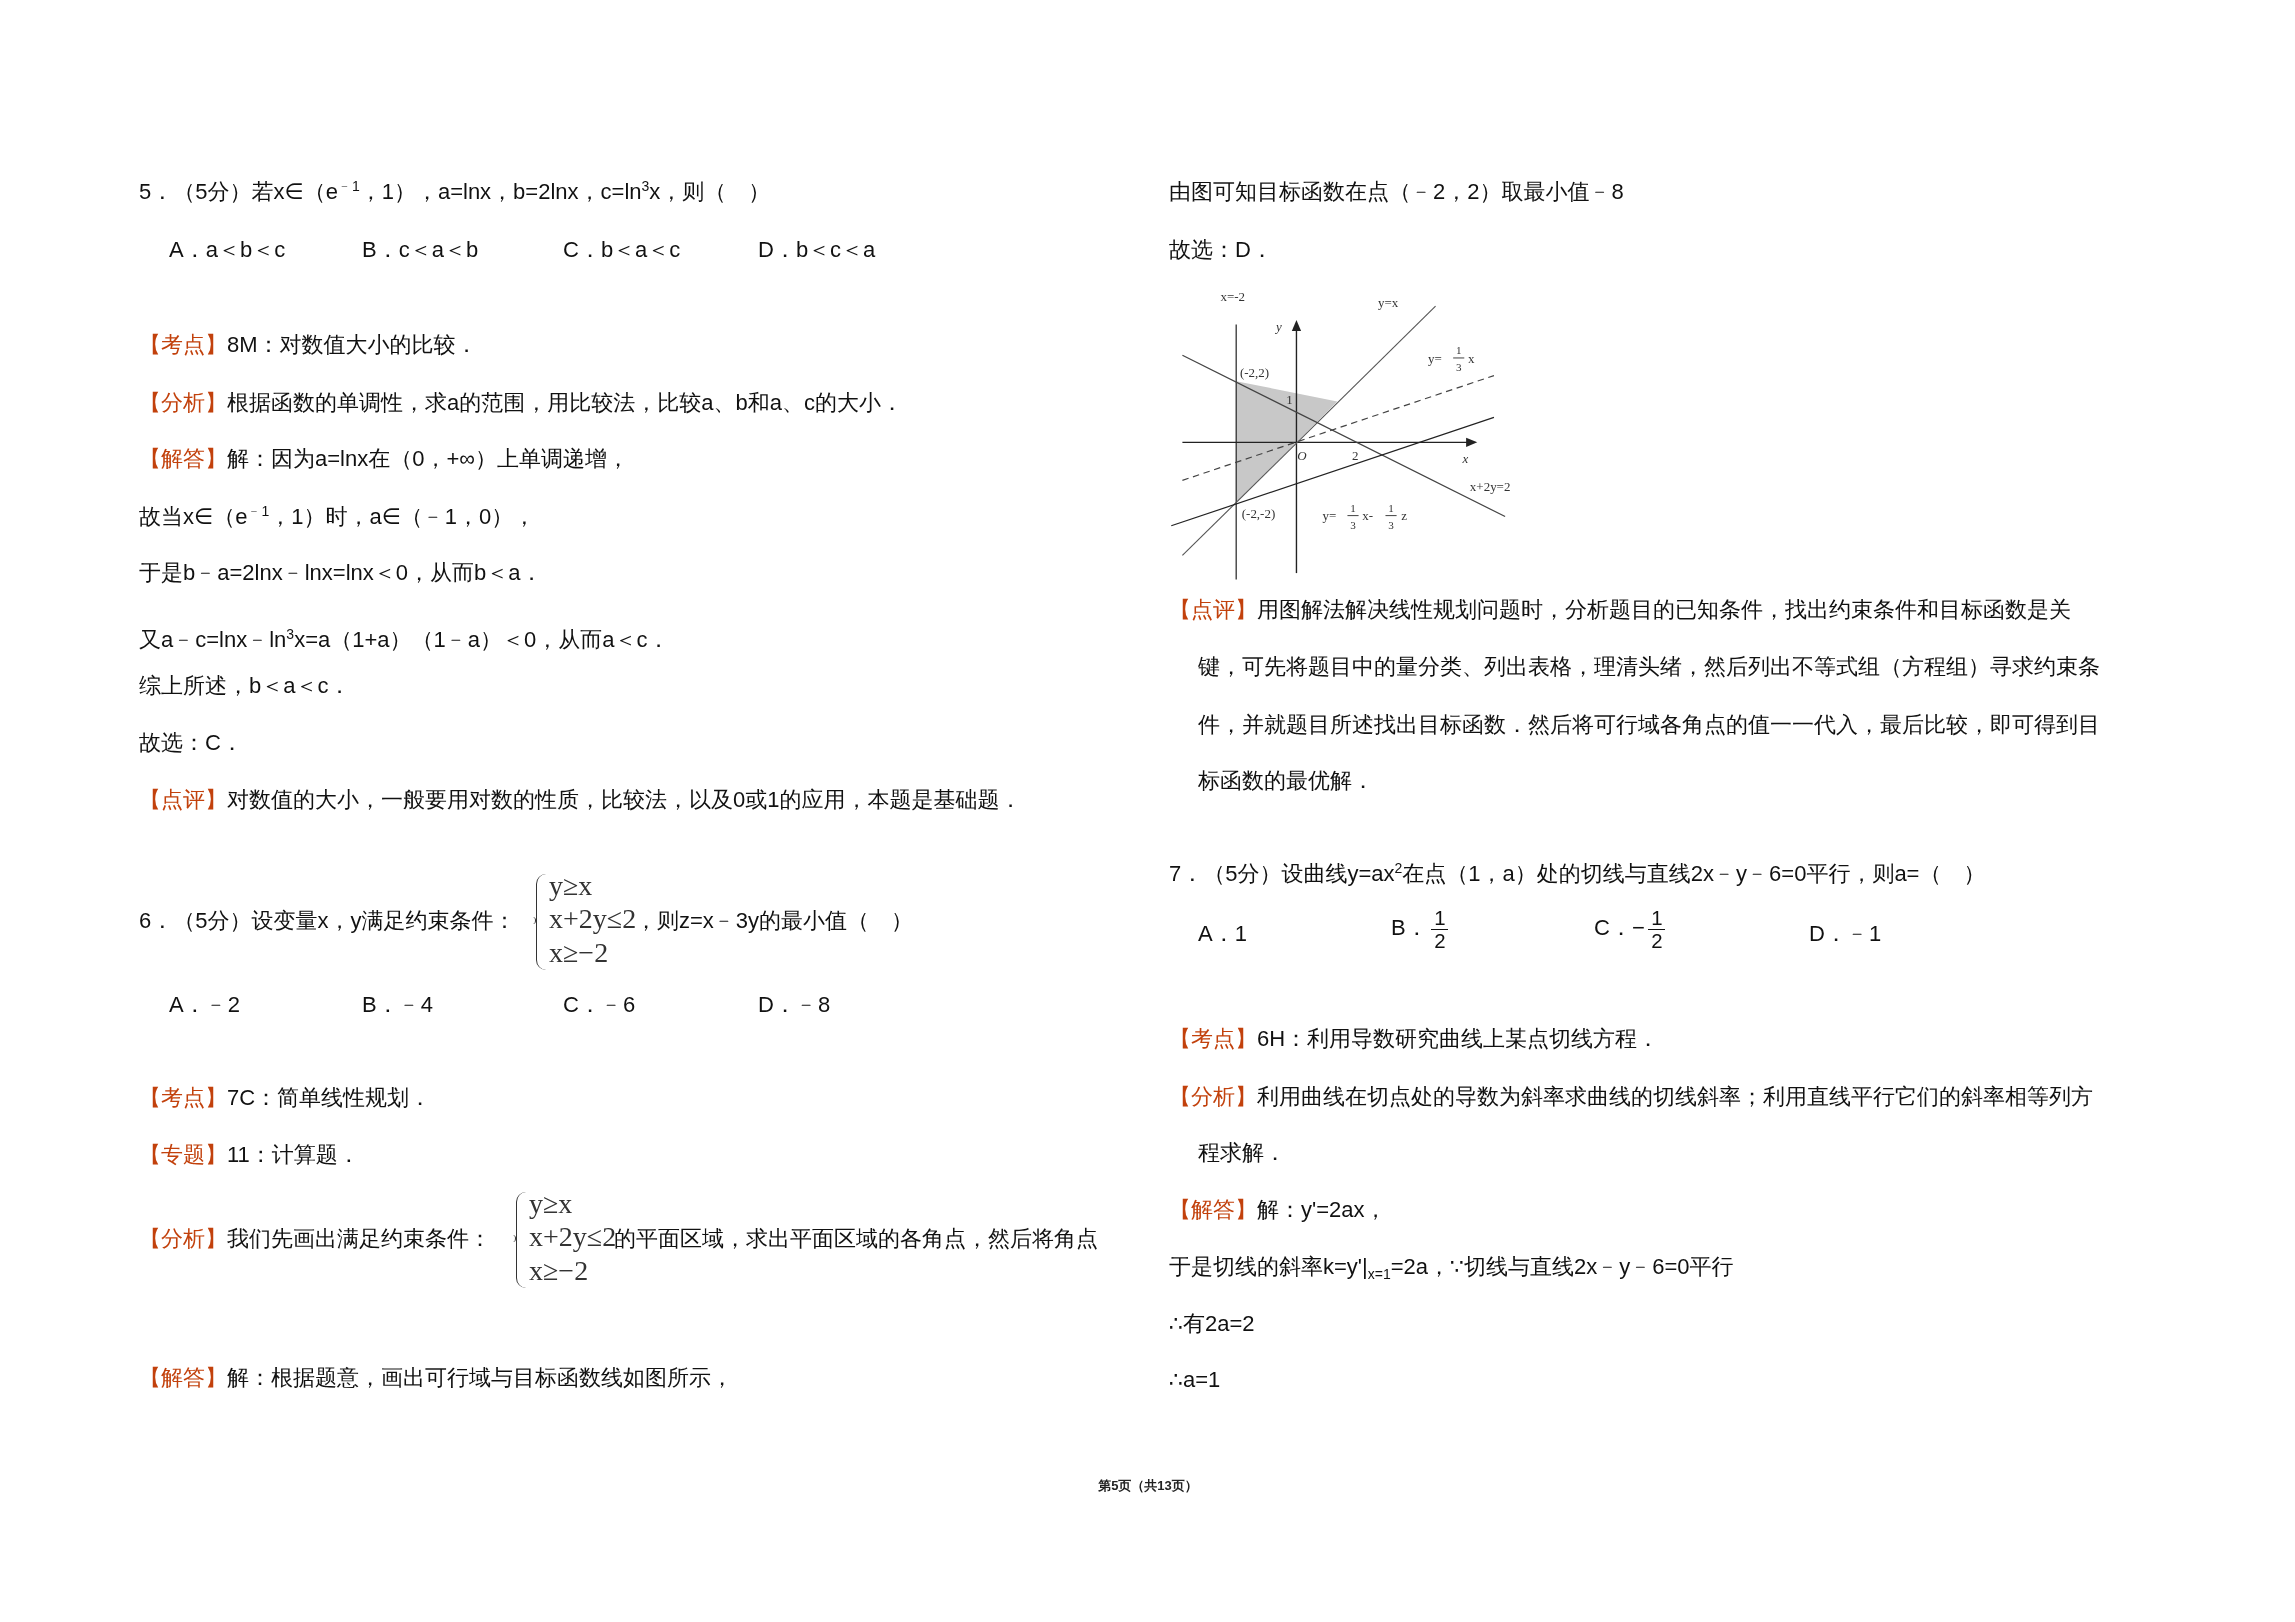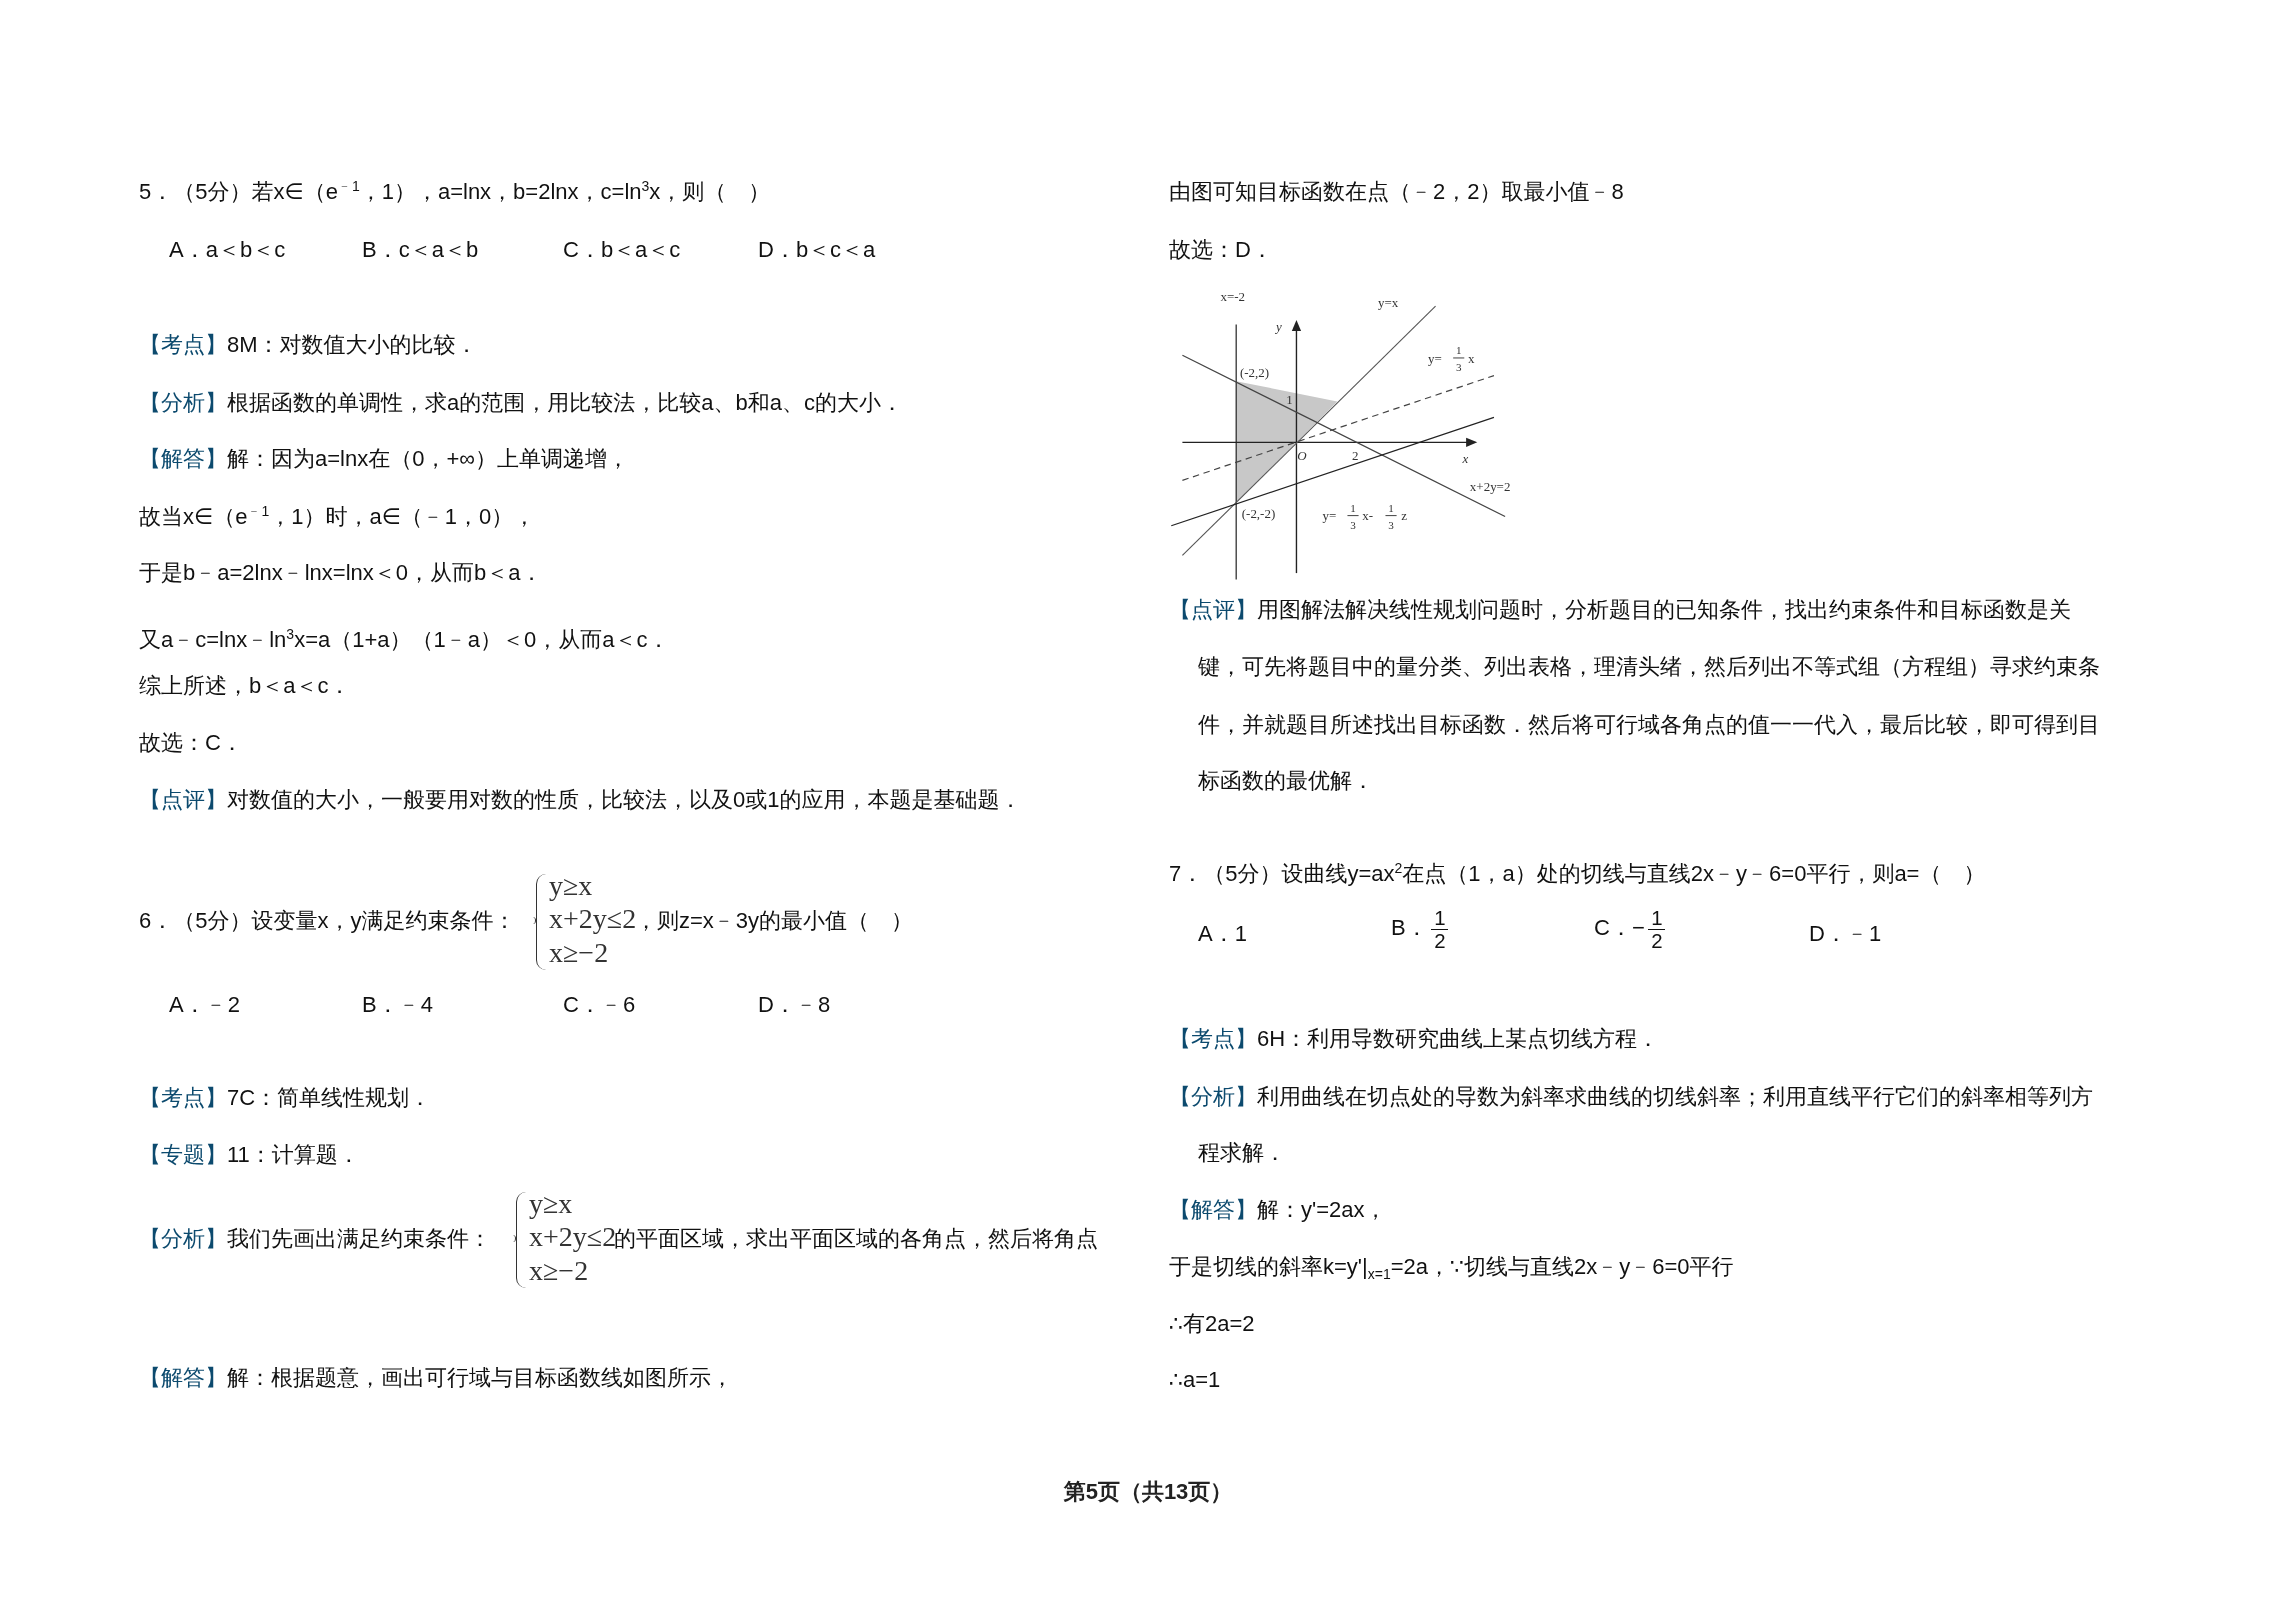--- a/index.html
+++ b/index.html
@@ -1,34 +1,34 @@
 <!DOCTYPE html>
 <html style="font-size:15px"><head>
 <meta charset="utf-8">
 <style>
   html, body { margin:0; padding:0; background:#ffffff; }
   body { width:2296px; height:1622px; position:relative; overflow:hidden;
          font-family:"Liberation Sans","DejaVu Sans",sans-serif; color:#111; }
   .page { position:absolute; left:0; top:0; width:2296px; height:1154px; background:#fff; }
   .line { position:absolute; font-size:22px; line-height:32px; white-space:nowrap; }
-  .tag { color:#0c4a6e; }
+  .tag { color:#c2410c; }
   sup { font-size:14px; vertical-align:super; line-height:0; }
   sub { font-size:14px; vertical-align:sub; line-height:0; }
   .opt { position:absolute; font-size:22px; line-height:32px; white-space:nowrap; }
   .brace-sys { position:absolute; width:121px; height:102px; }
   .brace-sys .br { position:absolute; left:0; top:0; width:9.3px; height:96px;
       border-left:1.9px solid #333; border-radius:11px 0 0 11px; }
   .brace-sys .br-mid { position:absolute; left:-6.5px; top:43px; width:5.6px; height:7.4px;
       border-right:1.9px solid #333; border-radius:0 5.6px 5.6px 0; }
   .brace-sys .eq { position:absolute; left:13px; font-family:"Liberation Serif","DejaVu Serif",serif;
       font-size:28px; line-height:24px; color:#333; white-space:nowrap; }
   .frac { display:inline-block; vertical-align:middle; text-align:center; font-size:20.4px; line-height:22px; margin:0 3.7px; }
   .frac .num { display:block; border-bottom:1.4px solid #111; padding:0 2.8px; }
   .frac .den { display:block; padding:0 2.8px; }
-  .footer { position:absolute; left:0; width:2296px; top:1477px; text-align:center; font-size:22px; font-weight:bold; color:#222; }
+  .footer { position:absolute; left:0; width:2296px; top:1477px; text-align:center; font-size:13px; font-weight:bold; color:#222; }
   .figure { position:absolute; left:1171px; top:281px; width:390px; height:306px; }
 </style>
 </head>
 <body>
 
 <div class="page">
 
   <div class="line" style="left:139px;top:176px;"><span>5．（5分）若x∈（e</span><sup>﹣1</sup><span>，1），a=lnx，b=2lnx，c=ln</span><sup>3</sup><span>x，则（　）</span></div>
 
   <div class="opt" style="left:169px;top:234px;">A．a＜b＜c</div>

